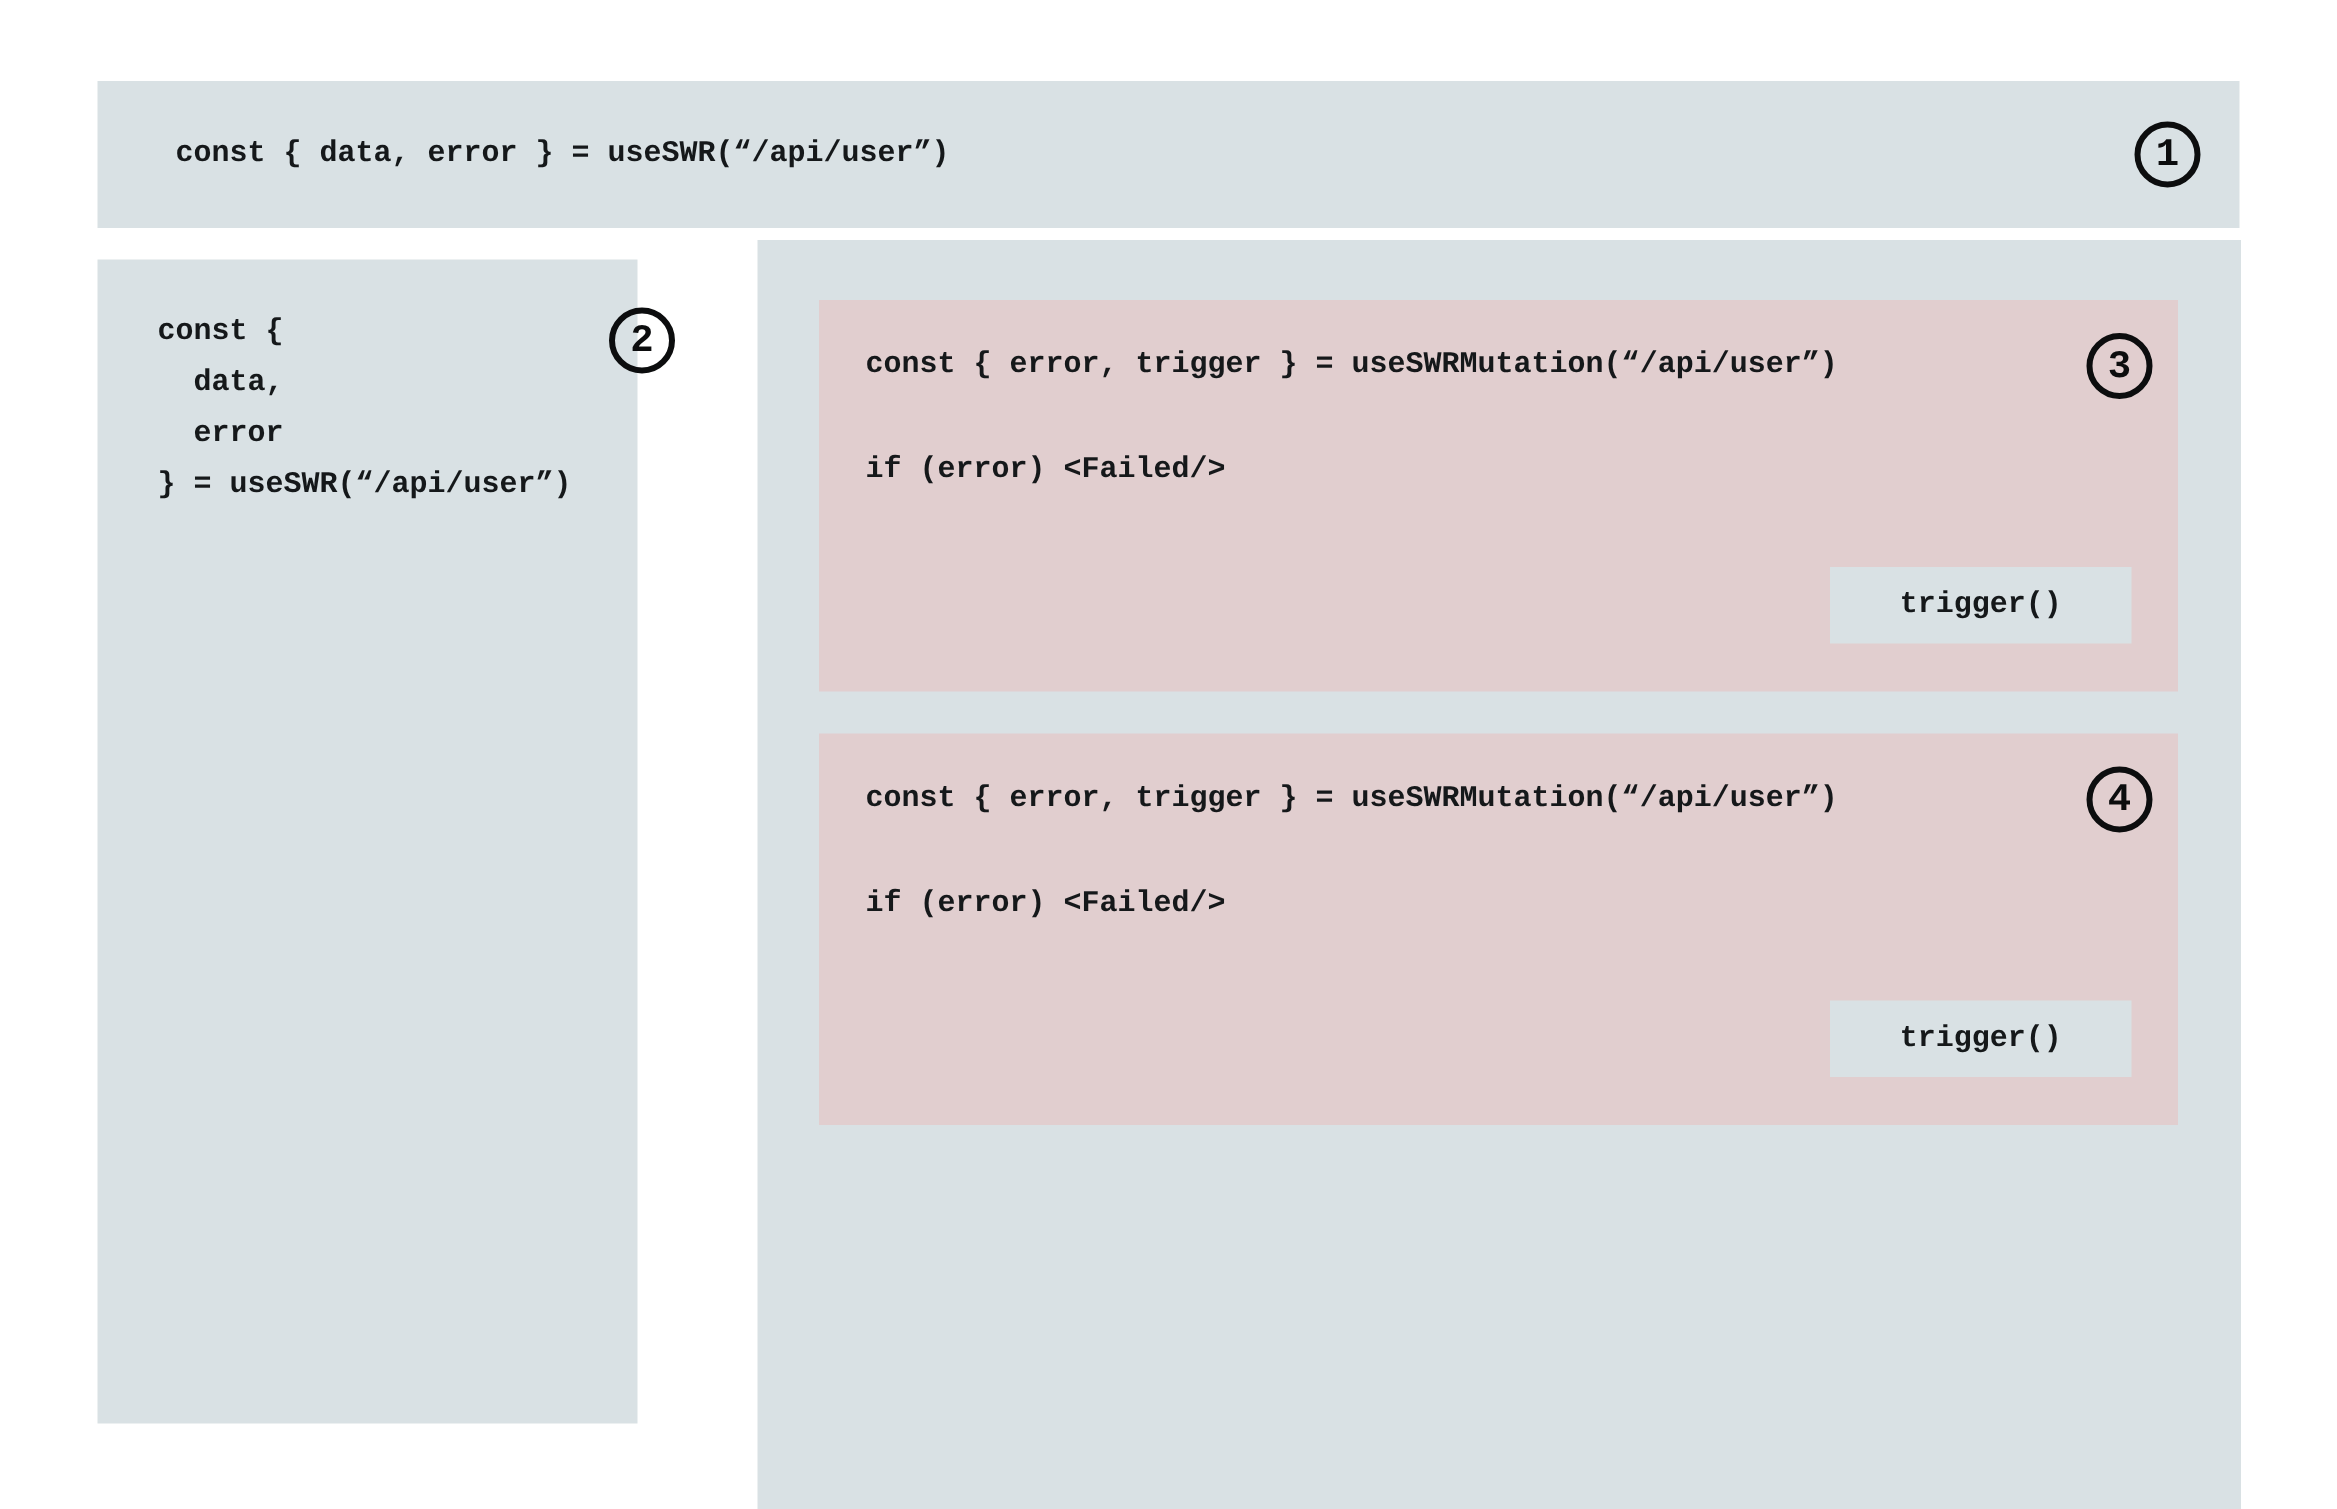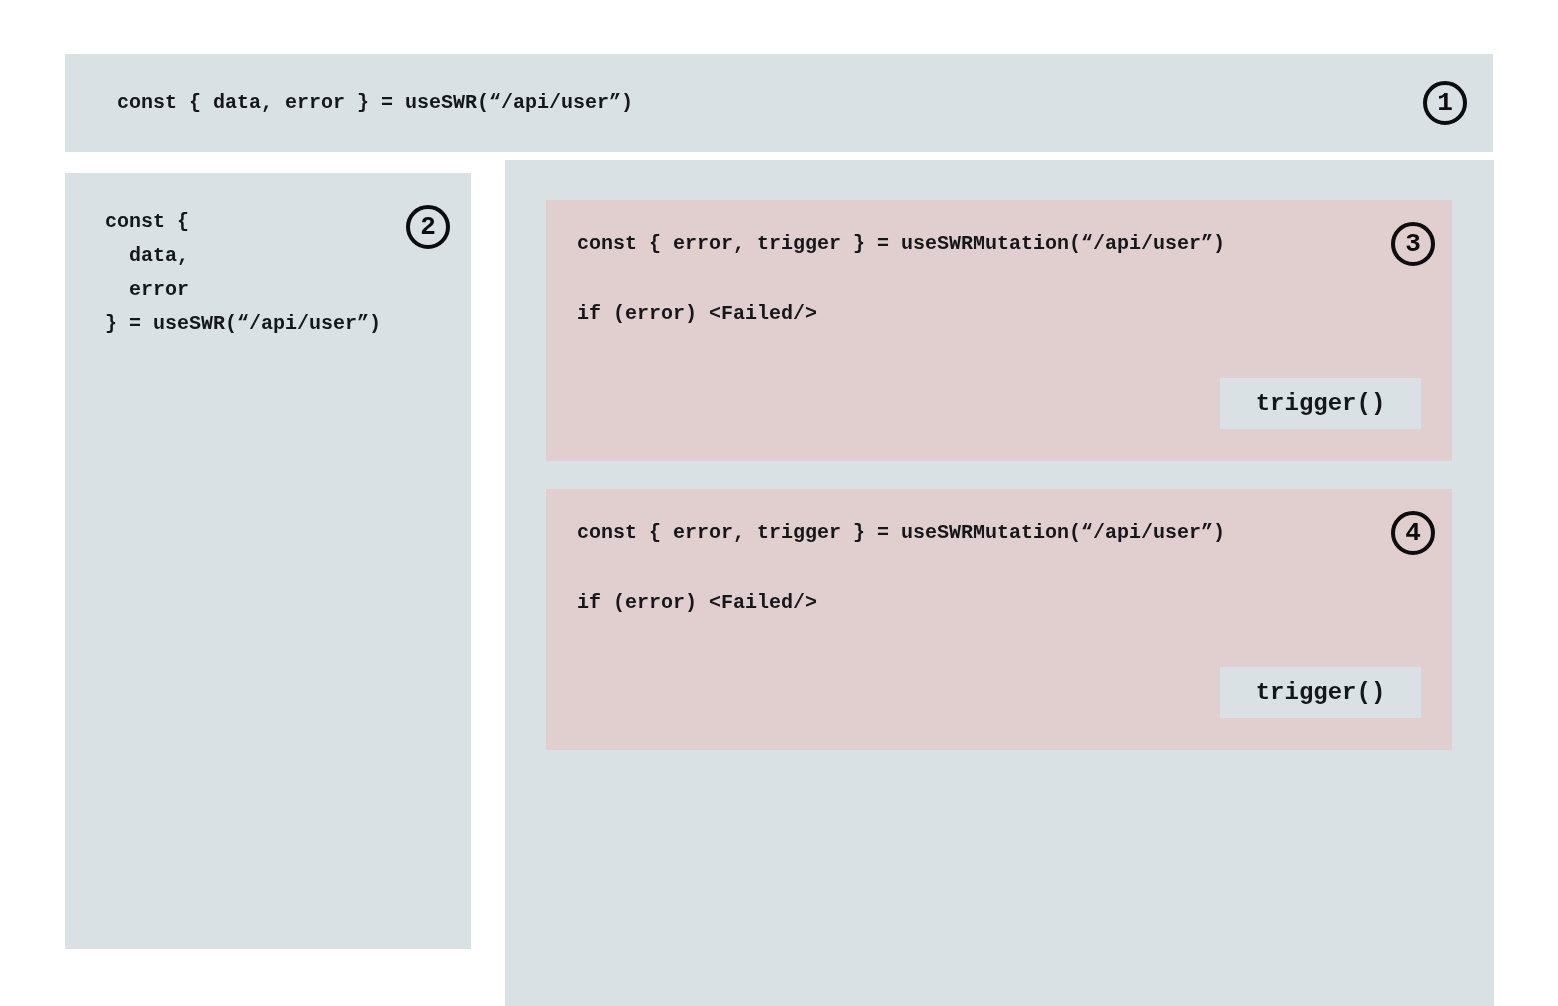--- a/index.html
+++ b/index.html
@@ -23,21 +23,21 @@
     left: 65px;
     top: 54px;
     width: 1428px;
     height: 98px;
     display: flex;
     align-items: center;
   }
   .panel-left {
     left: 65px;
     top: 173px;
-    width: 406px;
+    width: 360px;
     height: 776px;
   }
   .panel-right {
     left: 505px;
     top: 160px;
     width: 989px;
     height: 997px;
   }
   pre.code {
     margin: 0;
@@ -90,21 +90,21 @@
   .trigger-button {
     position: absolute;
     right: 31px;
     bottom: 32px;
     width: 201px;
     height: 51px;
     border: none;
     background: #d9e1e4;
     font-family: "Liberation Mono", "DejaVu Sans Mono", monospace;
     font-weight: 700;
-    font-size: 24px;
+    font-size: 20px;
     color: #15181a;
     display: flex;
     align-items: center;
     justify-content: center;
     cursor: pointer;
   }
 </style>
 </head>
 <body>
 

